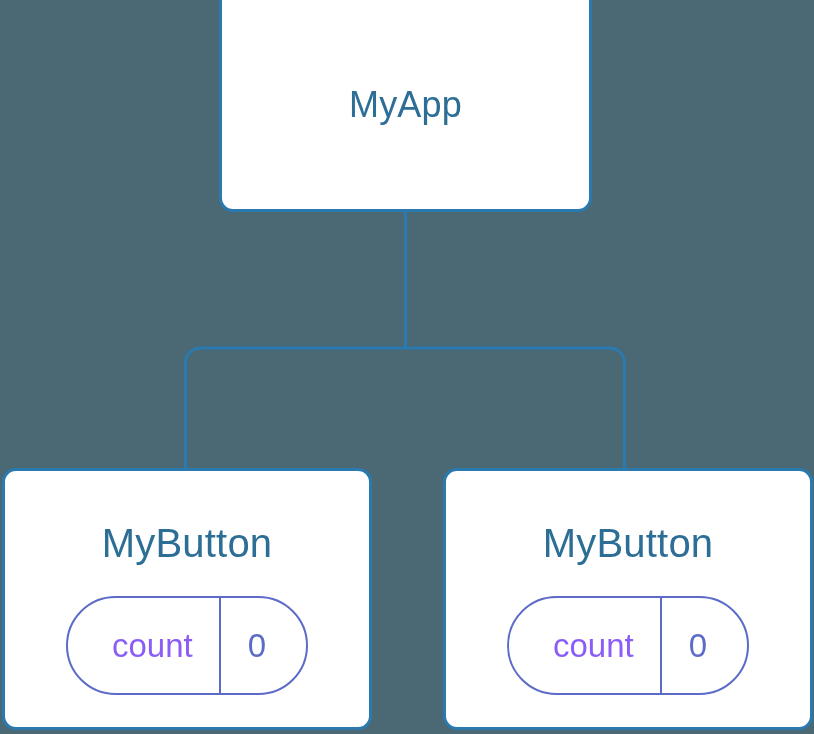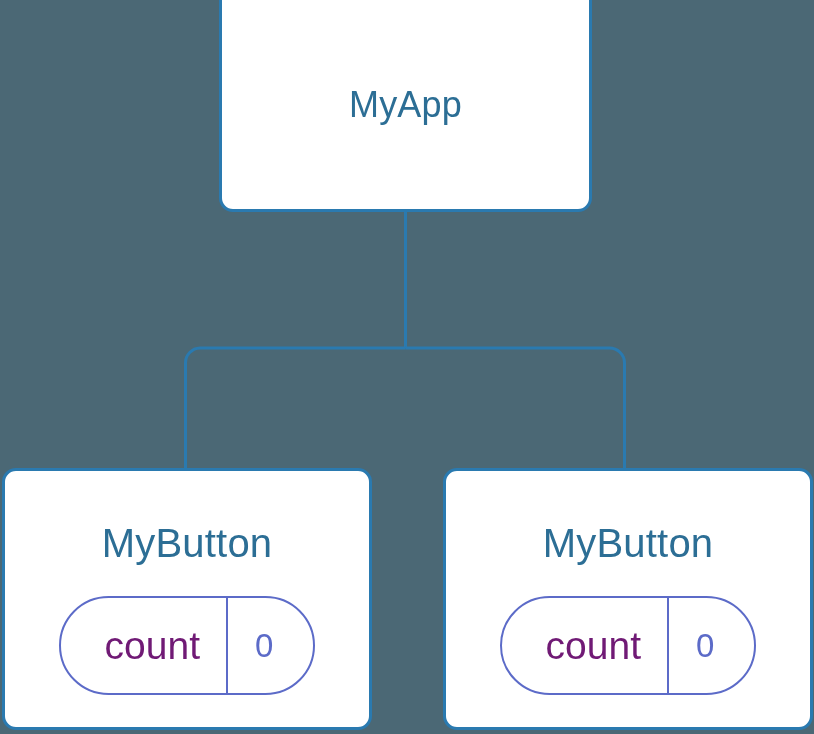--- a/index.html
+++ b/index.html
@@ -98,22 +98,22 @@
     border-radius: 50px;
     background: transparent;
     overflow: hidden;
   }
 
   .pill-key {
     display: flex;
     align-items: center;
     justify-content: center;
     padding: 0 26px 0 44px;
-    color: #701a75;
-    font-size: 39px;
+    color: #8b5cf6;
+    font-size: 33px;
     line-height: 1;
     white-space: nowrap;
   }
 
   .pill-divider {
     width: 2px;
     background: #5c6bc8;
     flex: none;
   }
 

